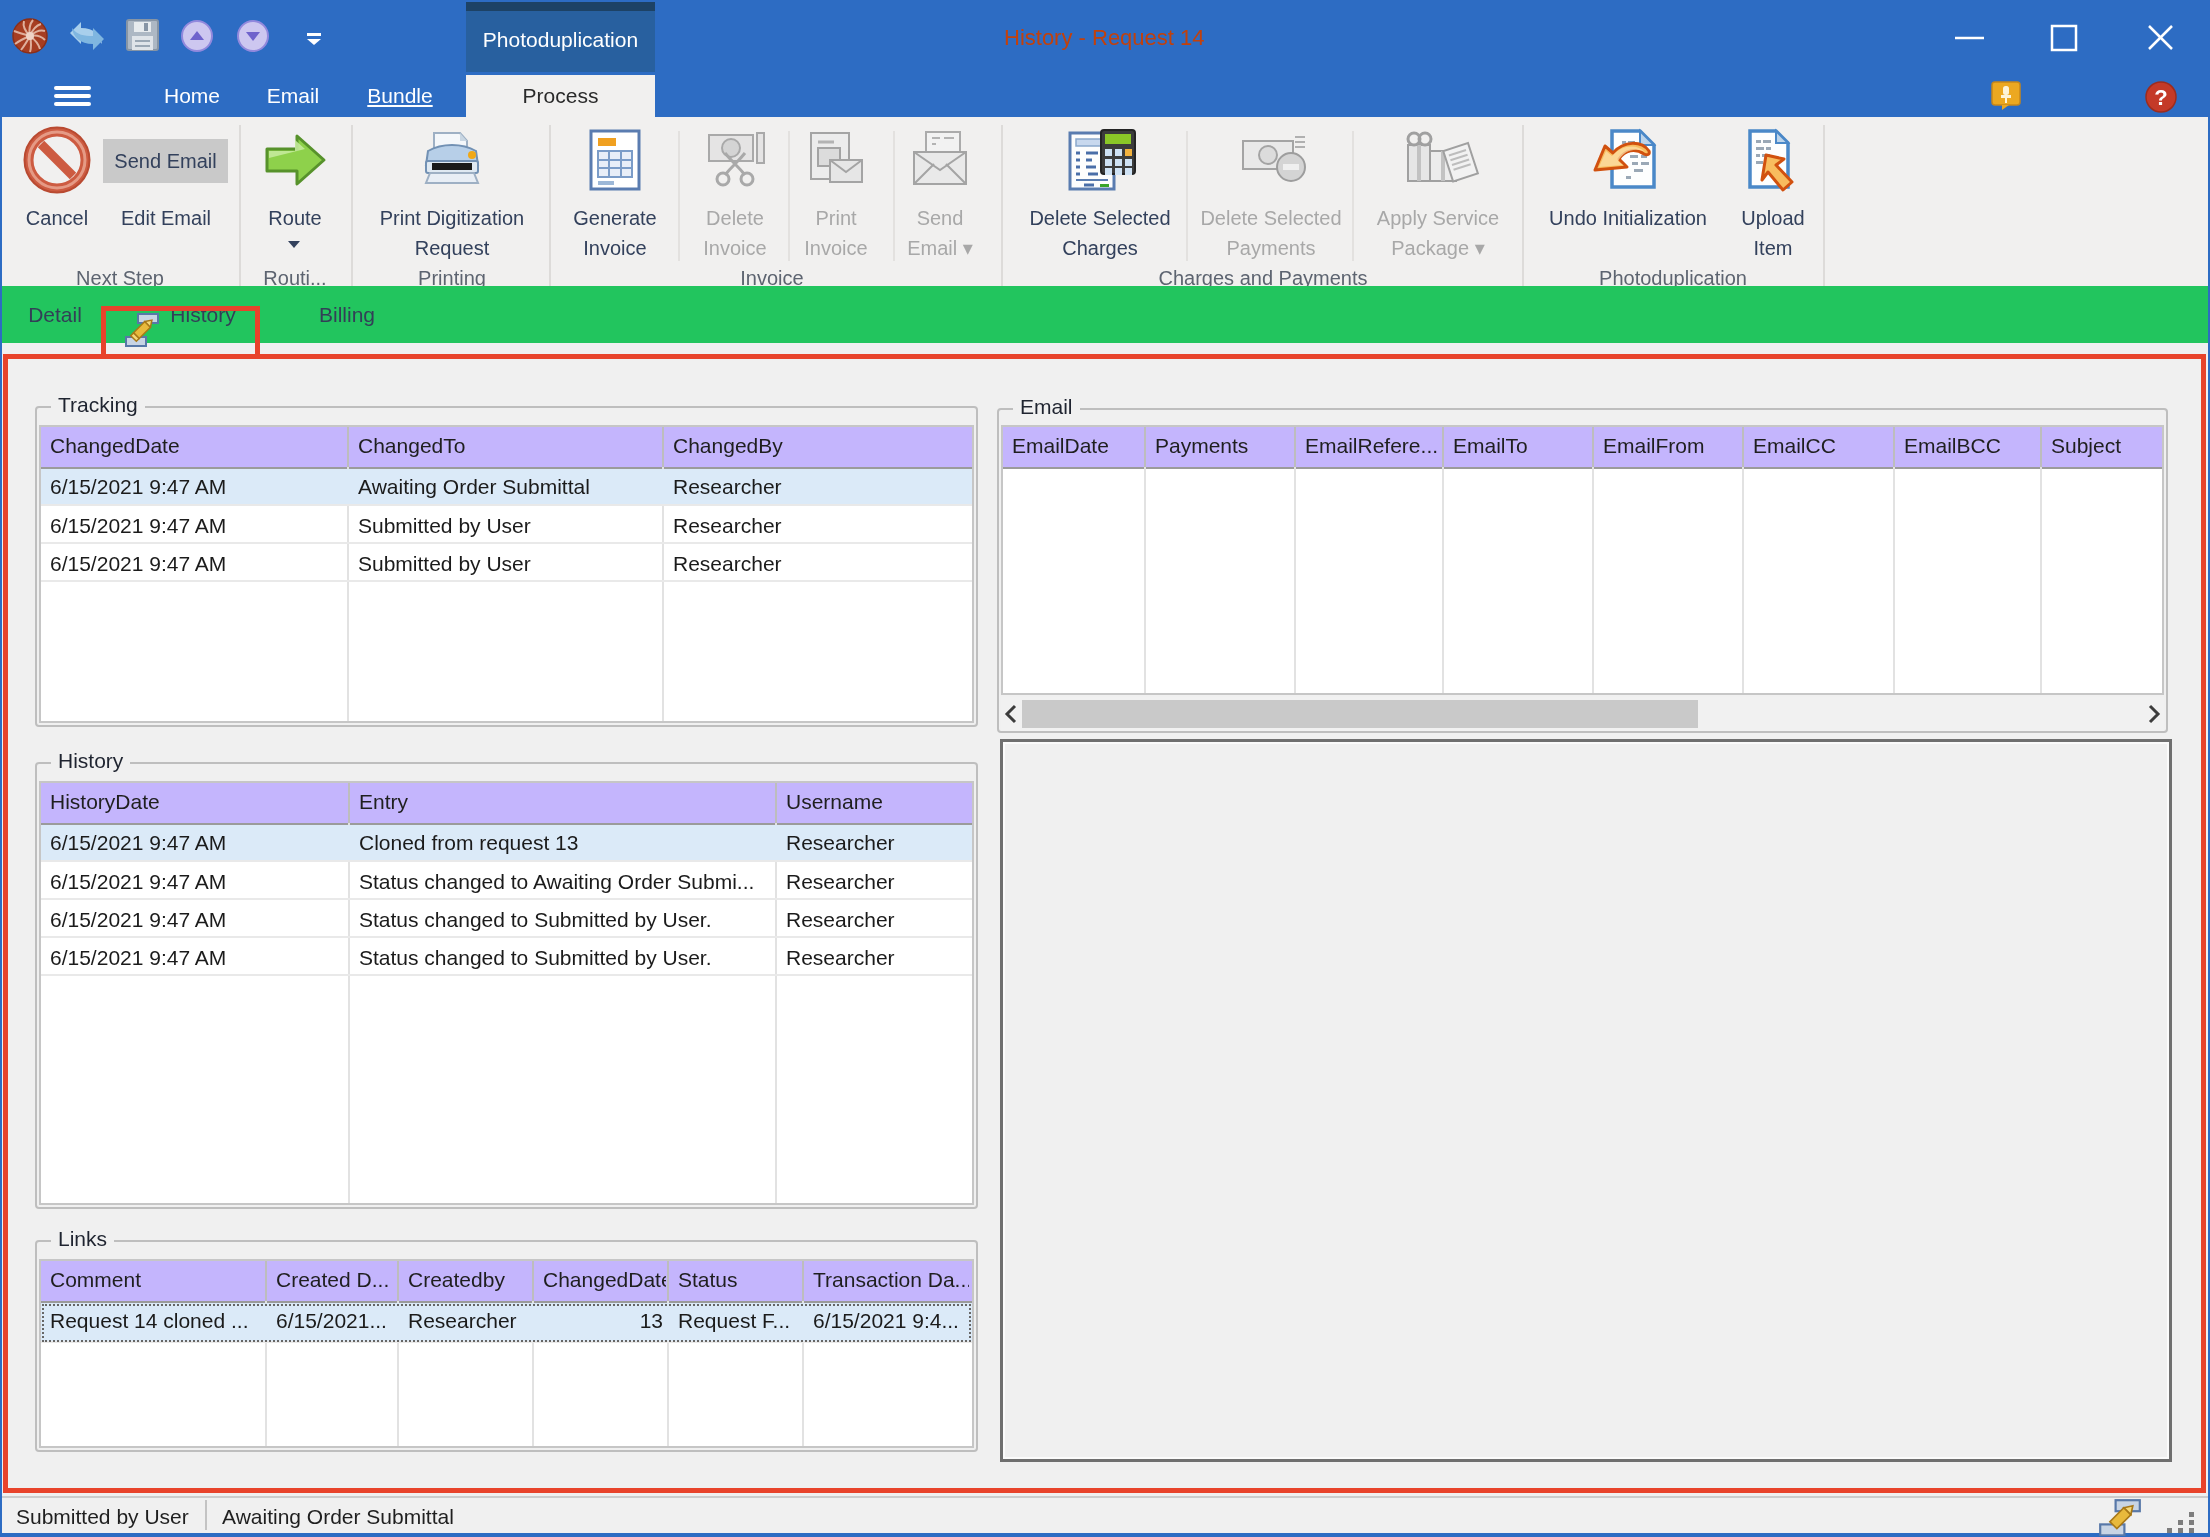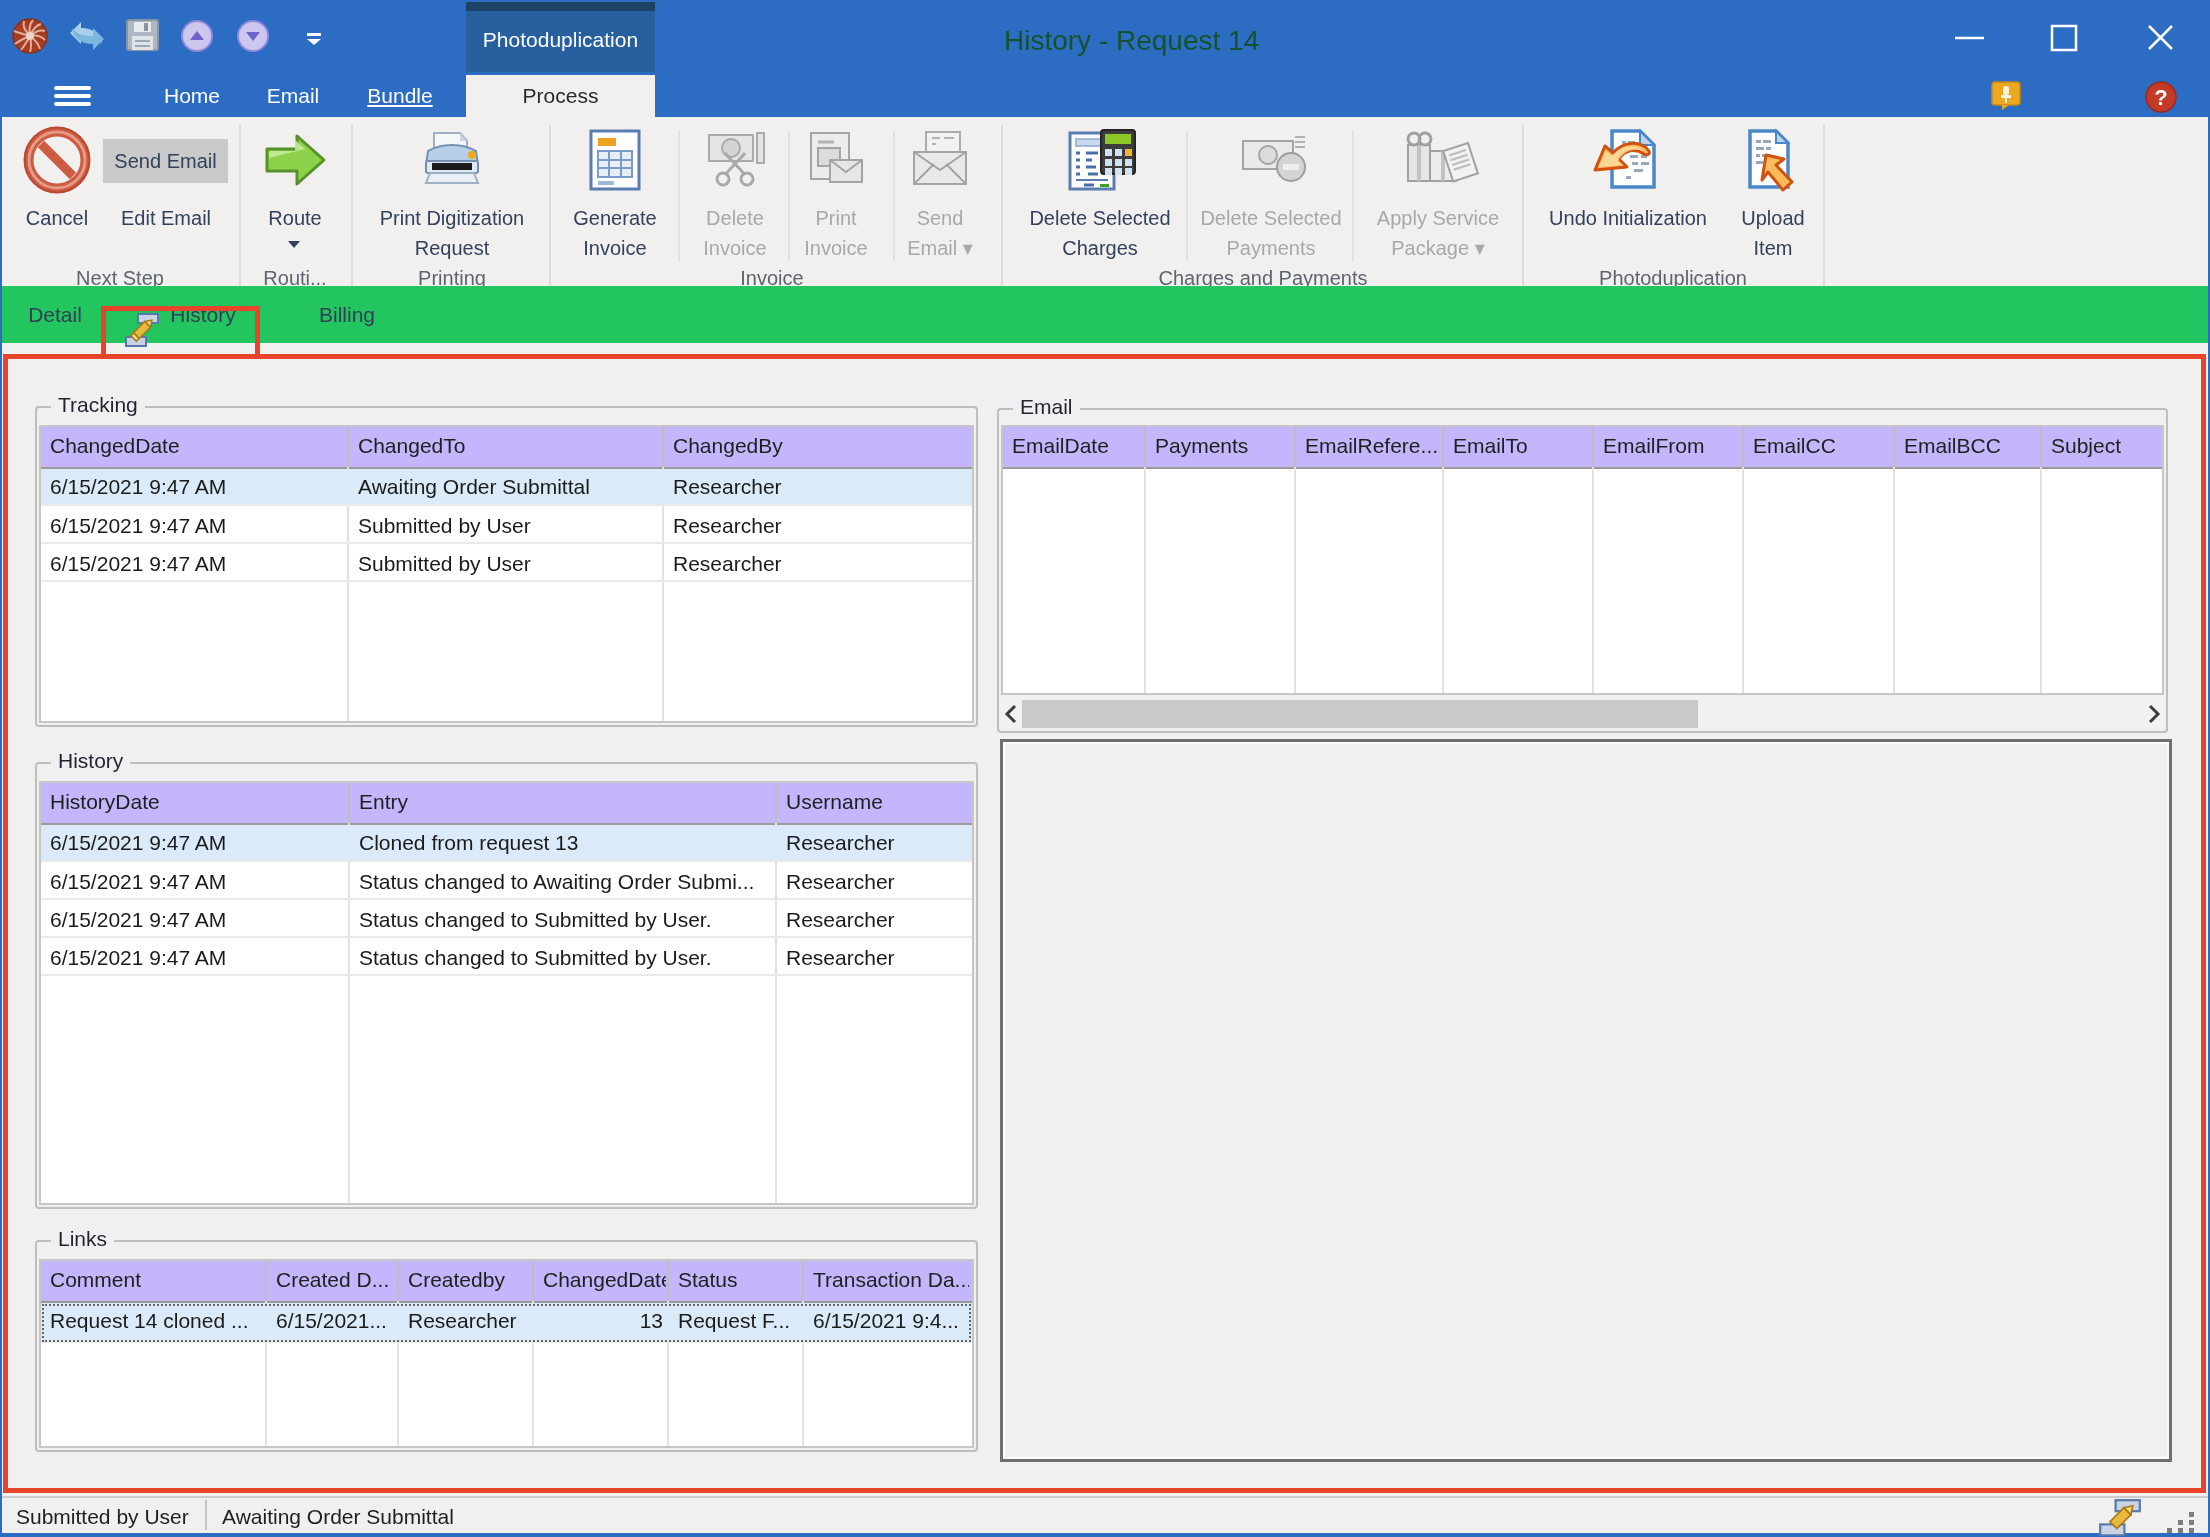--- a/index.html
+++ b/index.html
@@ -5,21 +5,21 @@
   html,body{margin:0;padding:0;}
   body{width:2210px;height:1537px;overflow:hidden;font-family:"Liberation Sans",sans-serif;-webkit-font-smoothing:antialiased;}
   .abs{position:absolute;}
   #win{position:relative;width:2210px;height:1537px;background:#f0f0f0;}
   
   #titlebar{left:0;top:0;width:2210px;height:75px;background:#2d6cc3;}
   #tabrow{left:0;top:75px;width:2210px;height:42px;background:#2d6cc3;}
   #ctxtab{left:466px;top:2px;width:189px;height:70px;background:#28609f;}
   #ctxtab .strip{position:absolute;left:0;top:0;width:189px;height:9px;background:#1d4265;}
   #ctxtab .lbl{position:absolute;left:0;top:26px;width:189px;text-align:center;color:#fff;font-size:21px;}
-  .ttl{color:#14532d;font-size:28px;}
+  .ttl{color:#c2410c;font-size:22px;}
   .tabitem{color:#fff;font-size:21px;}
   #processtab{left:466px;top:75px;width:189px;height:42px;background:#f1f0ef;text-align:center;color:#2a2a2a;font-size:21px;line-height:42px;}
   
   #ribbon{left:0;top:117px;width:2210px;height:180px;background:#f1f0ef;border-bottom:2px solid #d3d1cf;box-sizing:border-box;}
   .rsep{position:absolute;top:8px;width:2px;height:162px;background:#dddbd9;}
   .rsep.inner{top:14px;height:130px;background:#e3e1df;}
   .glabel{position:absolute;top:150px;width:260px;text-align:center;color:#5d6470;font-size:20px;}
   .btxt{position:absolute;text-align:center;color:#33415c;font-size:20px;line-height:30px;white-space:nowrap;}
   .btxt.dis{color:#a8a8a8;}
   

